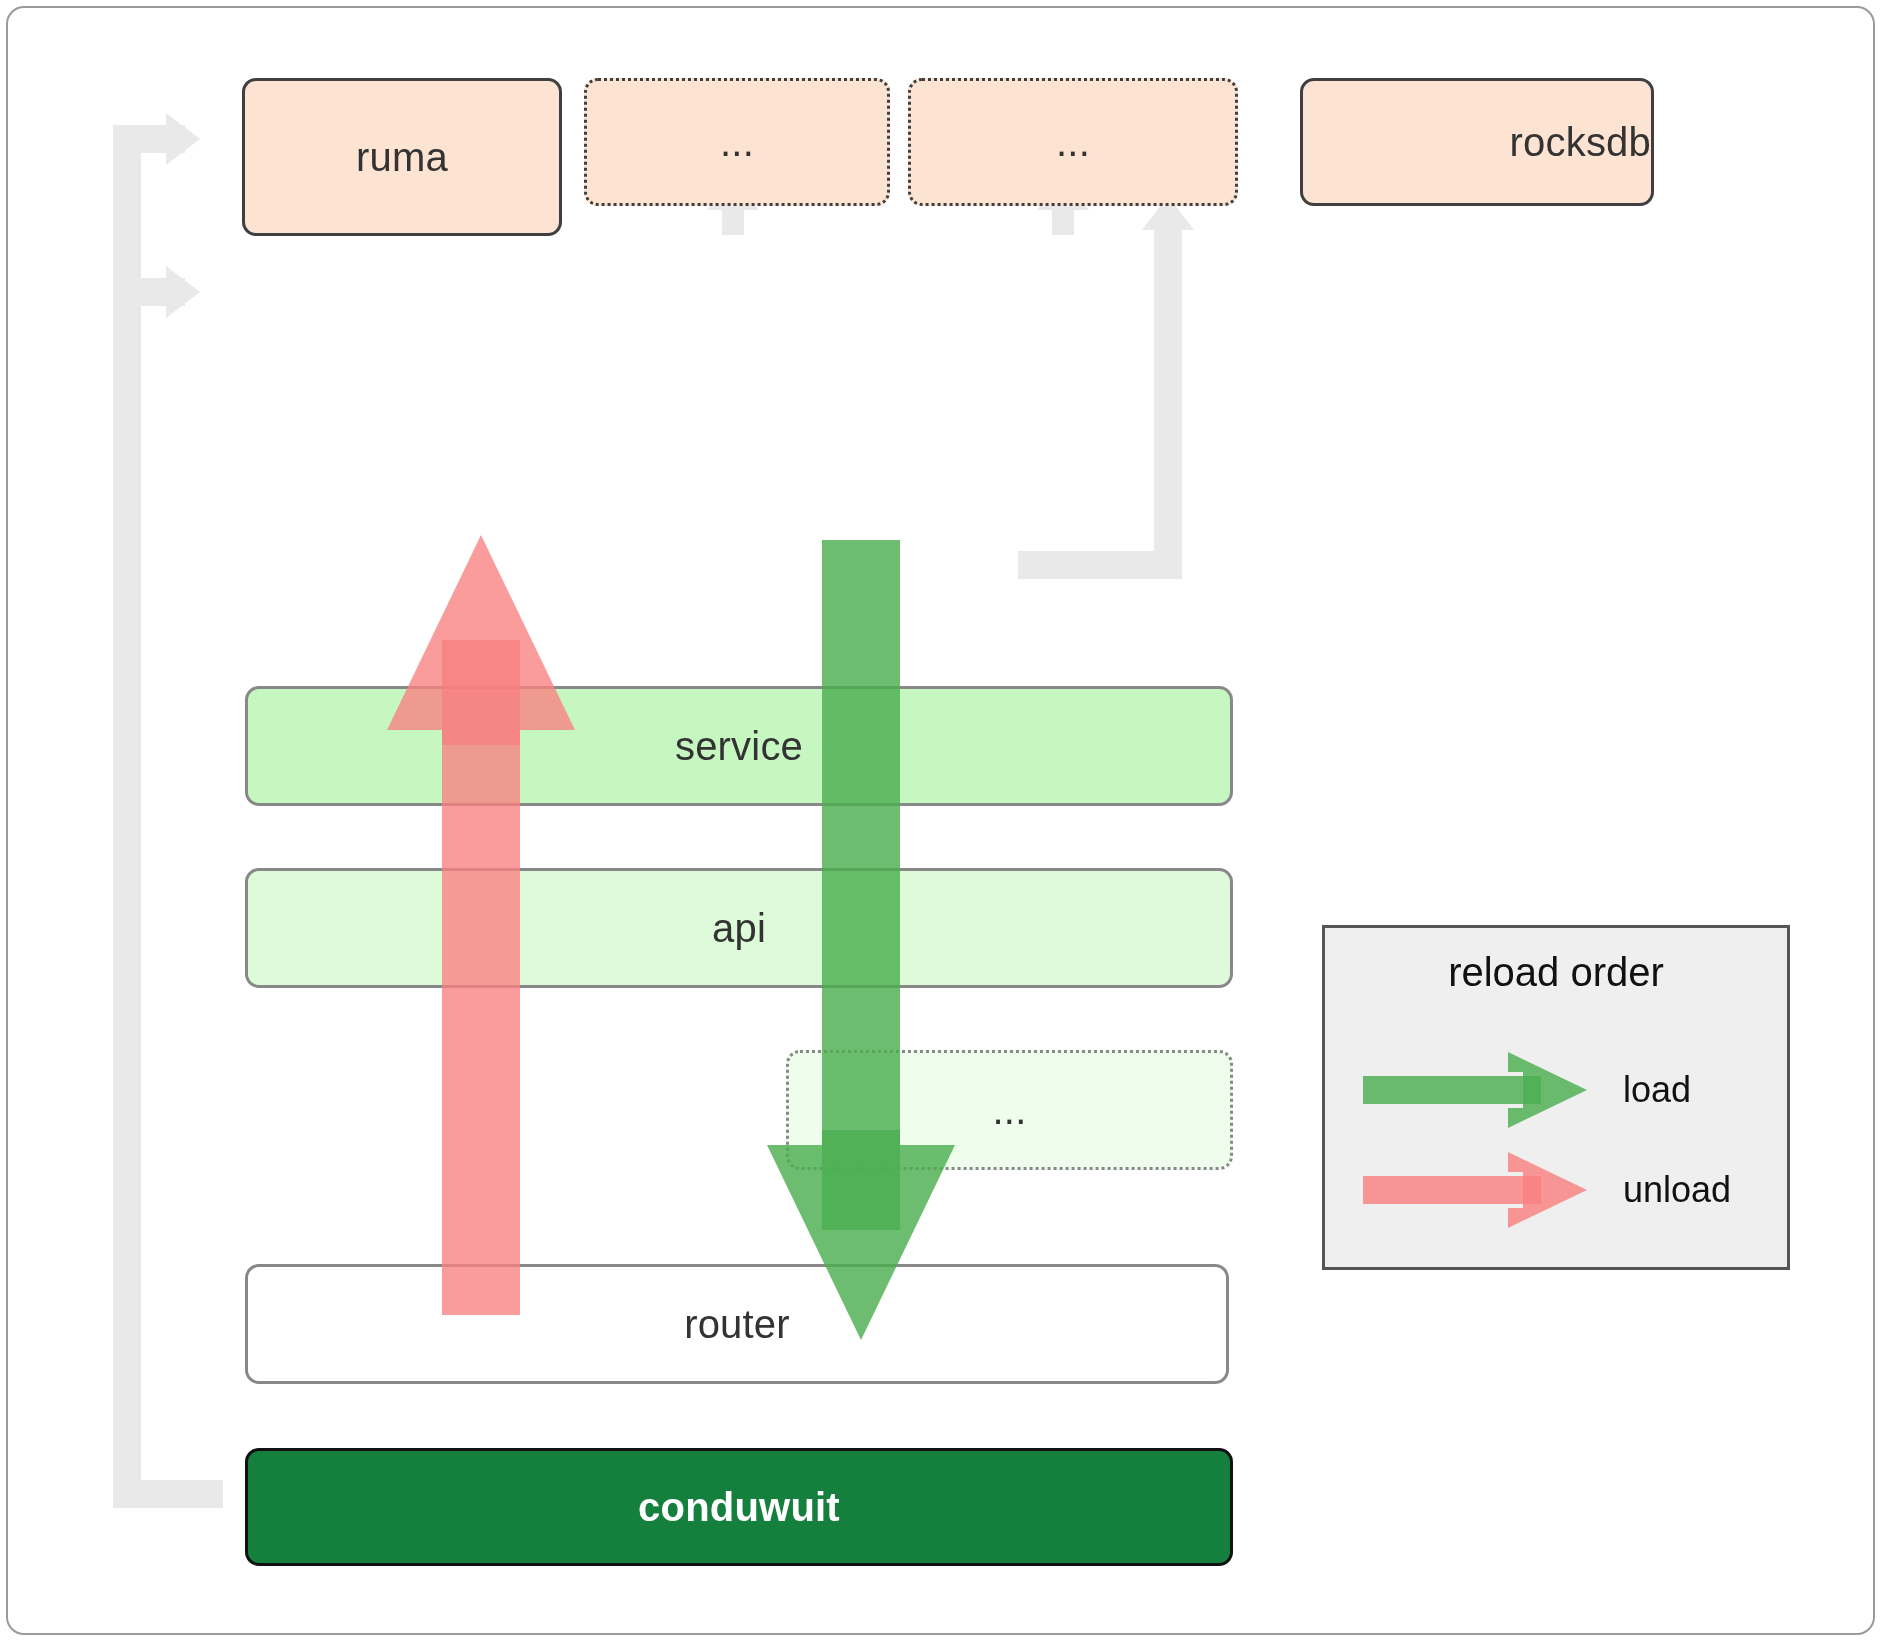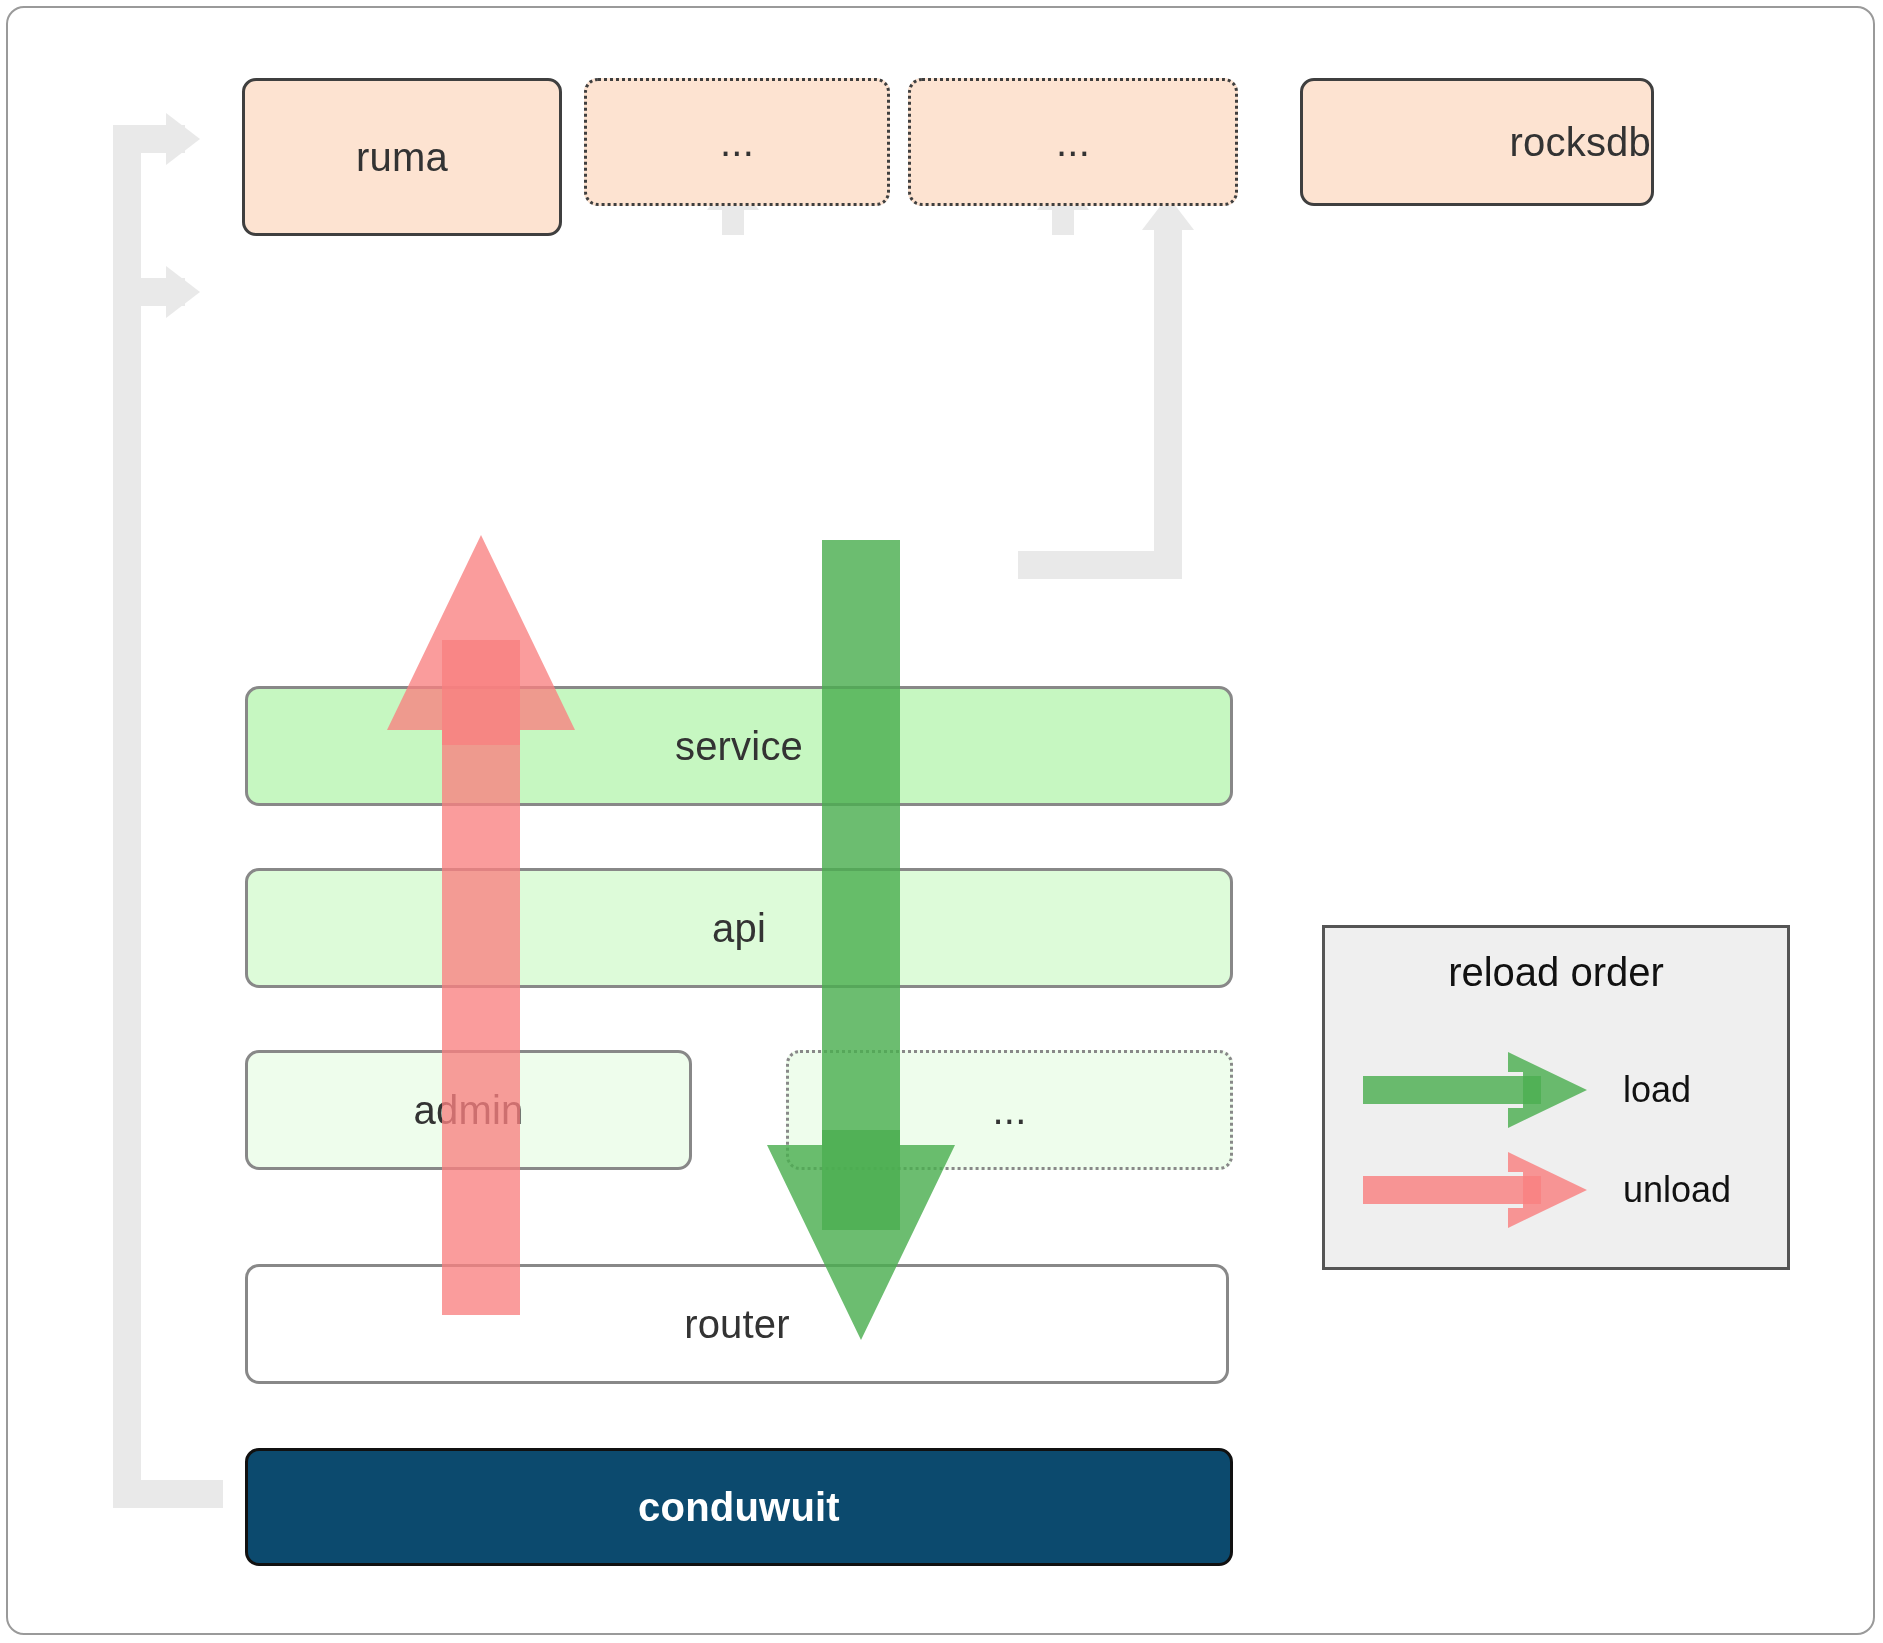--- a/index.html
+++ b/index.html
@@ -35,21 +35,21 @@
   
   .layer{border:3px solid #888888;}
   .layer-database{background:#9bf795;}
   .layer-service {background:#c6f7c1;}
   .layer-api     {background:#ddfbd9;}
   .layer-admin   {background:#eefdec;}
   .layer-dots    {background:#eefdec;border:3px dotted #888888;}
   .layer-router  {background:#ffffff;}
 
   
-  .root{background:#0c4a6e;border:3px solid #111111;}
+  .root{background:#15803d;border:3px solid #111111;}
   .root .lbl{color:#ffffff;font-weight:bold;}
 
   
   .gconn{position:absolute;background:#e9e9e9;}
   .garrow{position:absolute;width:0;height:0;}
   .garrow.up{
     border-left:26px solid transparent;border-right:26px solid transparent;
     border-bottom:34px solid #e9e9e9;
   }
   .garrow.right{
@@ -121,23 +121,20 @@
 
 
   <div class="node layer layer-service" style="left:245px;top:686px;width:988px;height:120px;">
     <span class="lbl">service</span>
   </div>
 
   <div class="node layer layer-api" style="left:245px;top:868px;width:988px;height:120px;">
     <span class="lbl">api</span>
   </div>
 
-  <div class="node layer layer-admin" style="left:245px;top:1050px;width:447px;height:120px;">
-    <span class="lbl">admin</span>
-  </div>
 
   <div class="node layer layer-dots" style="left:786px;top:1050px;width:447px;height:120px;">
     <span class="lbl">...</span>
   </div>
 
   <div class="node layer layer-router" style="left:245px;top:1232px;width:984px;height:120px;margin-top:32px;">
     <span class="lbl">router</span>
   </div>
 
   <div class="node root" style="left:245px;top:1448px;width:988px;height:118px;">

